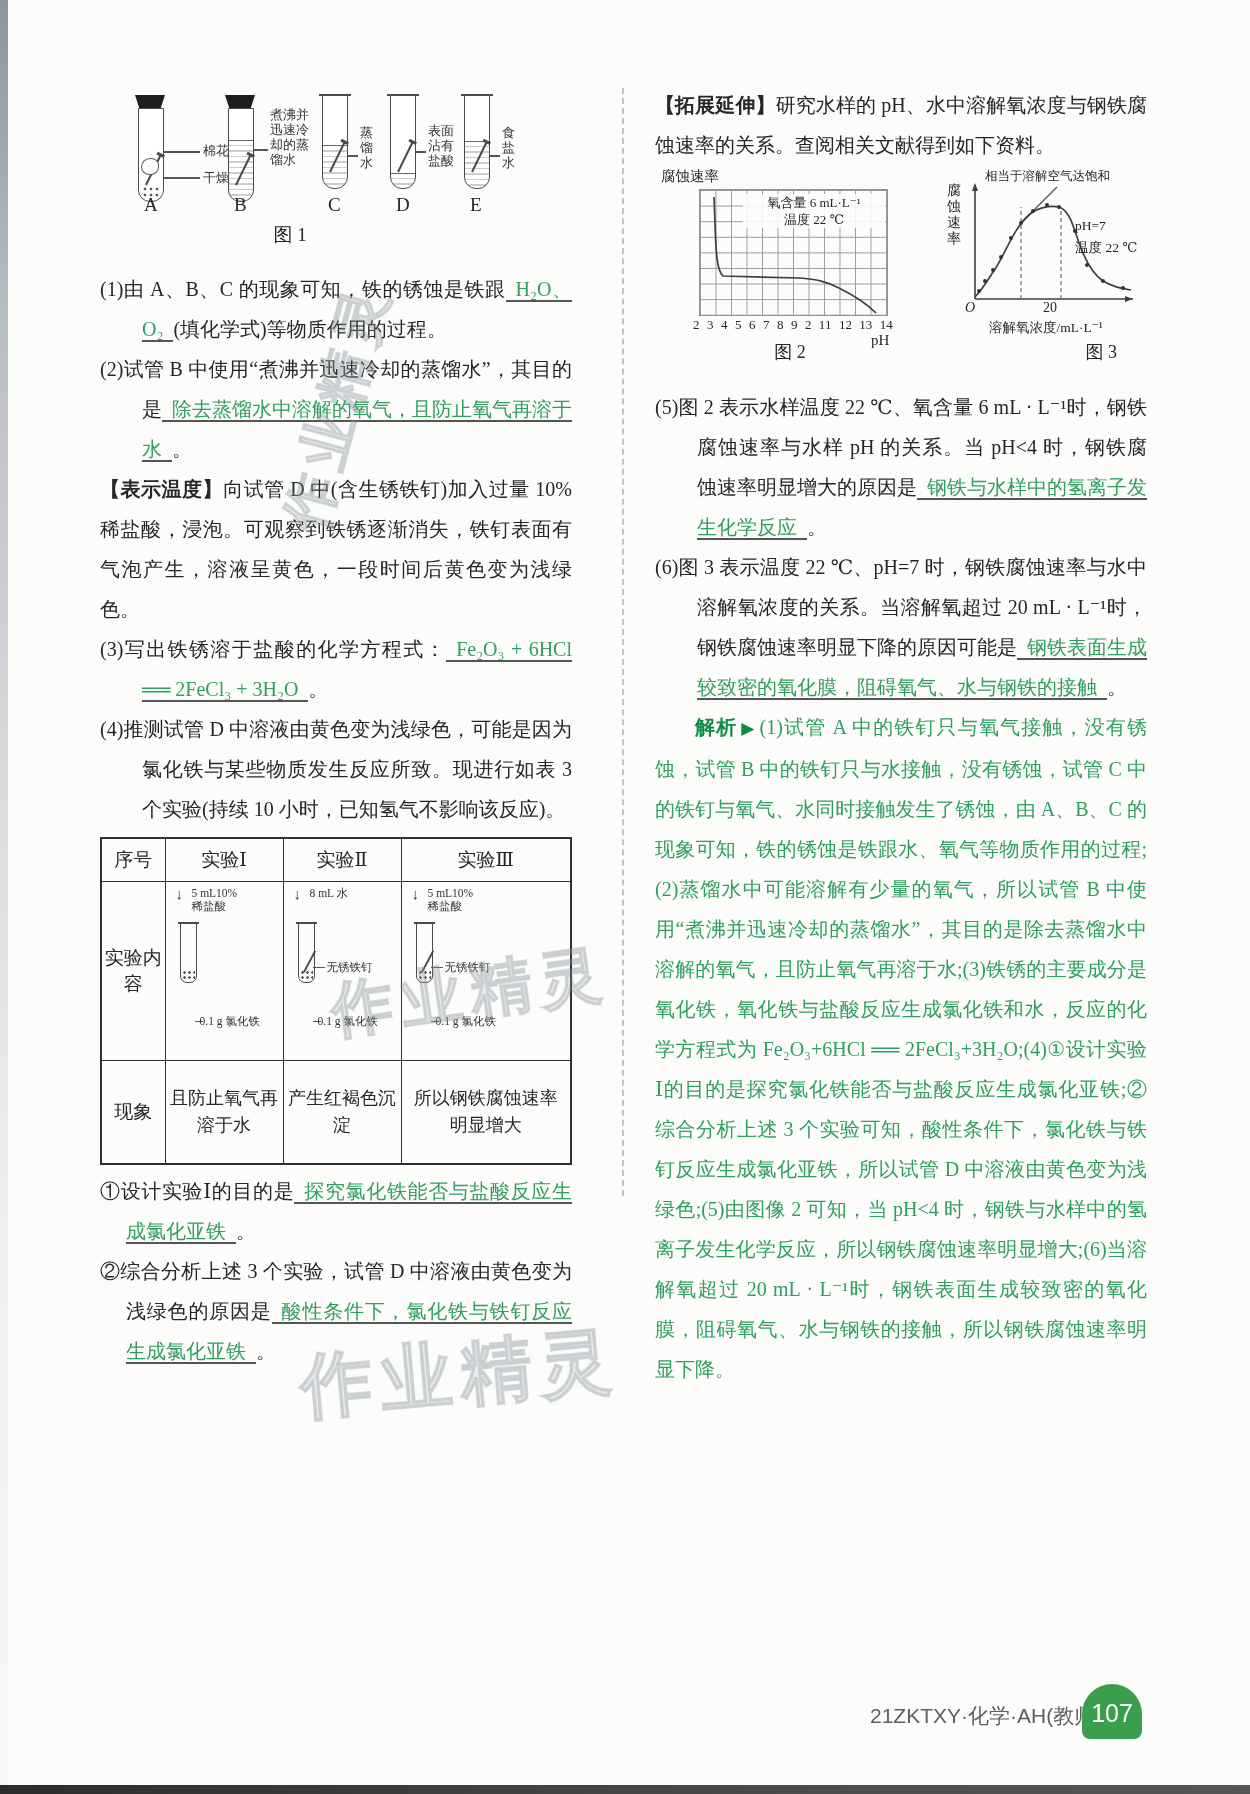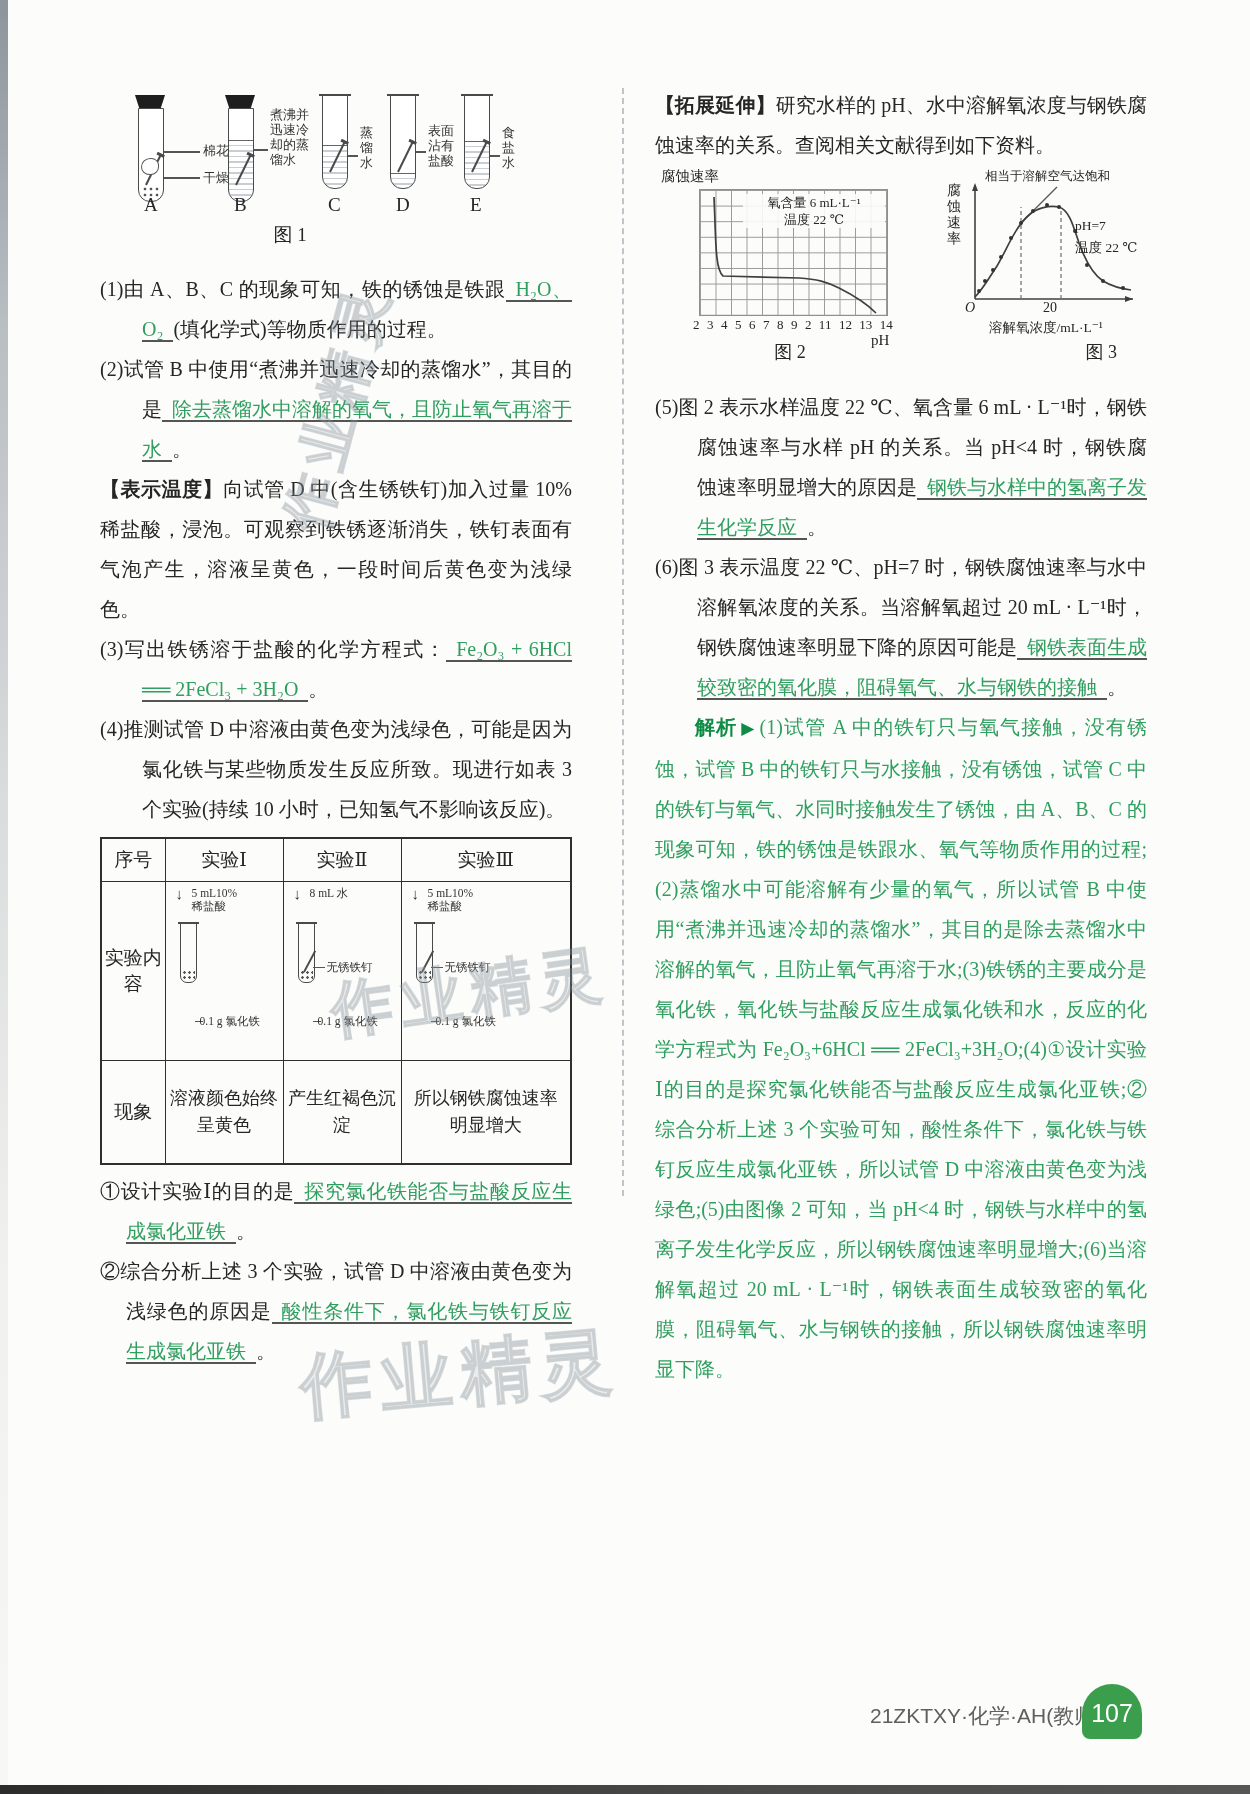--- a/index.html
+++ b/index.html
@@ -245,21 +245,21 @@
                 </div>
           <div class="mini-lead" style="left:28px;top:84px;width:12px"></div>
           <div class="nail-lbl">无锈铁钉</div>
           <div class="mini-lead" style="left:28px;top:138px;width:8px"></div>
           <div class="bot-lbl">0.1 g 氯化铁</div>
         </div>
             </td>
       </tr>
       <tr>
         <td class="rowlab">现象</td>
-        <td class="phen">溶液颜色始终呈黄色</td>
+        <td class="phen">且防止氧气再溶于水</td>
         <td class="phen">产生红褐色沉淀</td>
         <td class="phen">所以钢铁腐蚀速率明显增大</td>
       </tr>
     </tbody>
       </table>
 
     <p class="hang1"><span>①设计实验Ⅰ的目的是</span><span class="ans">探究氯化铁能否与盐酸反应生成氯化亚铁</span><span>。</span></p>
 
     <p class="hang1"><span>②综合分析上述 3 个实验，试管 D 中溶液由黄色变为浅绿色的原因是</span><span class="ans">酸性条件下，氯化铁与铁钉反应生成氯化亚铁</span><span>。</span></p>
   </div>

